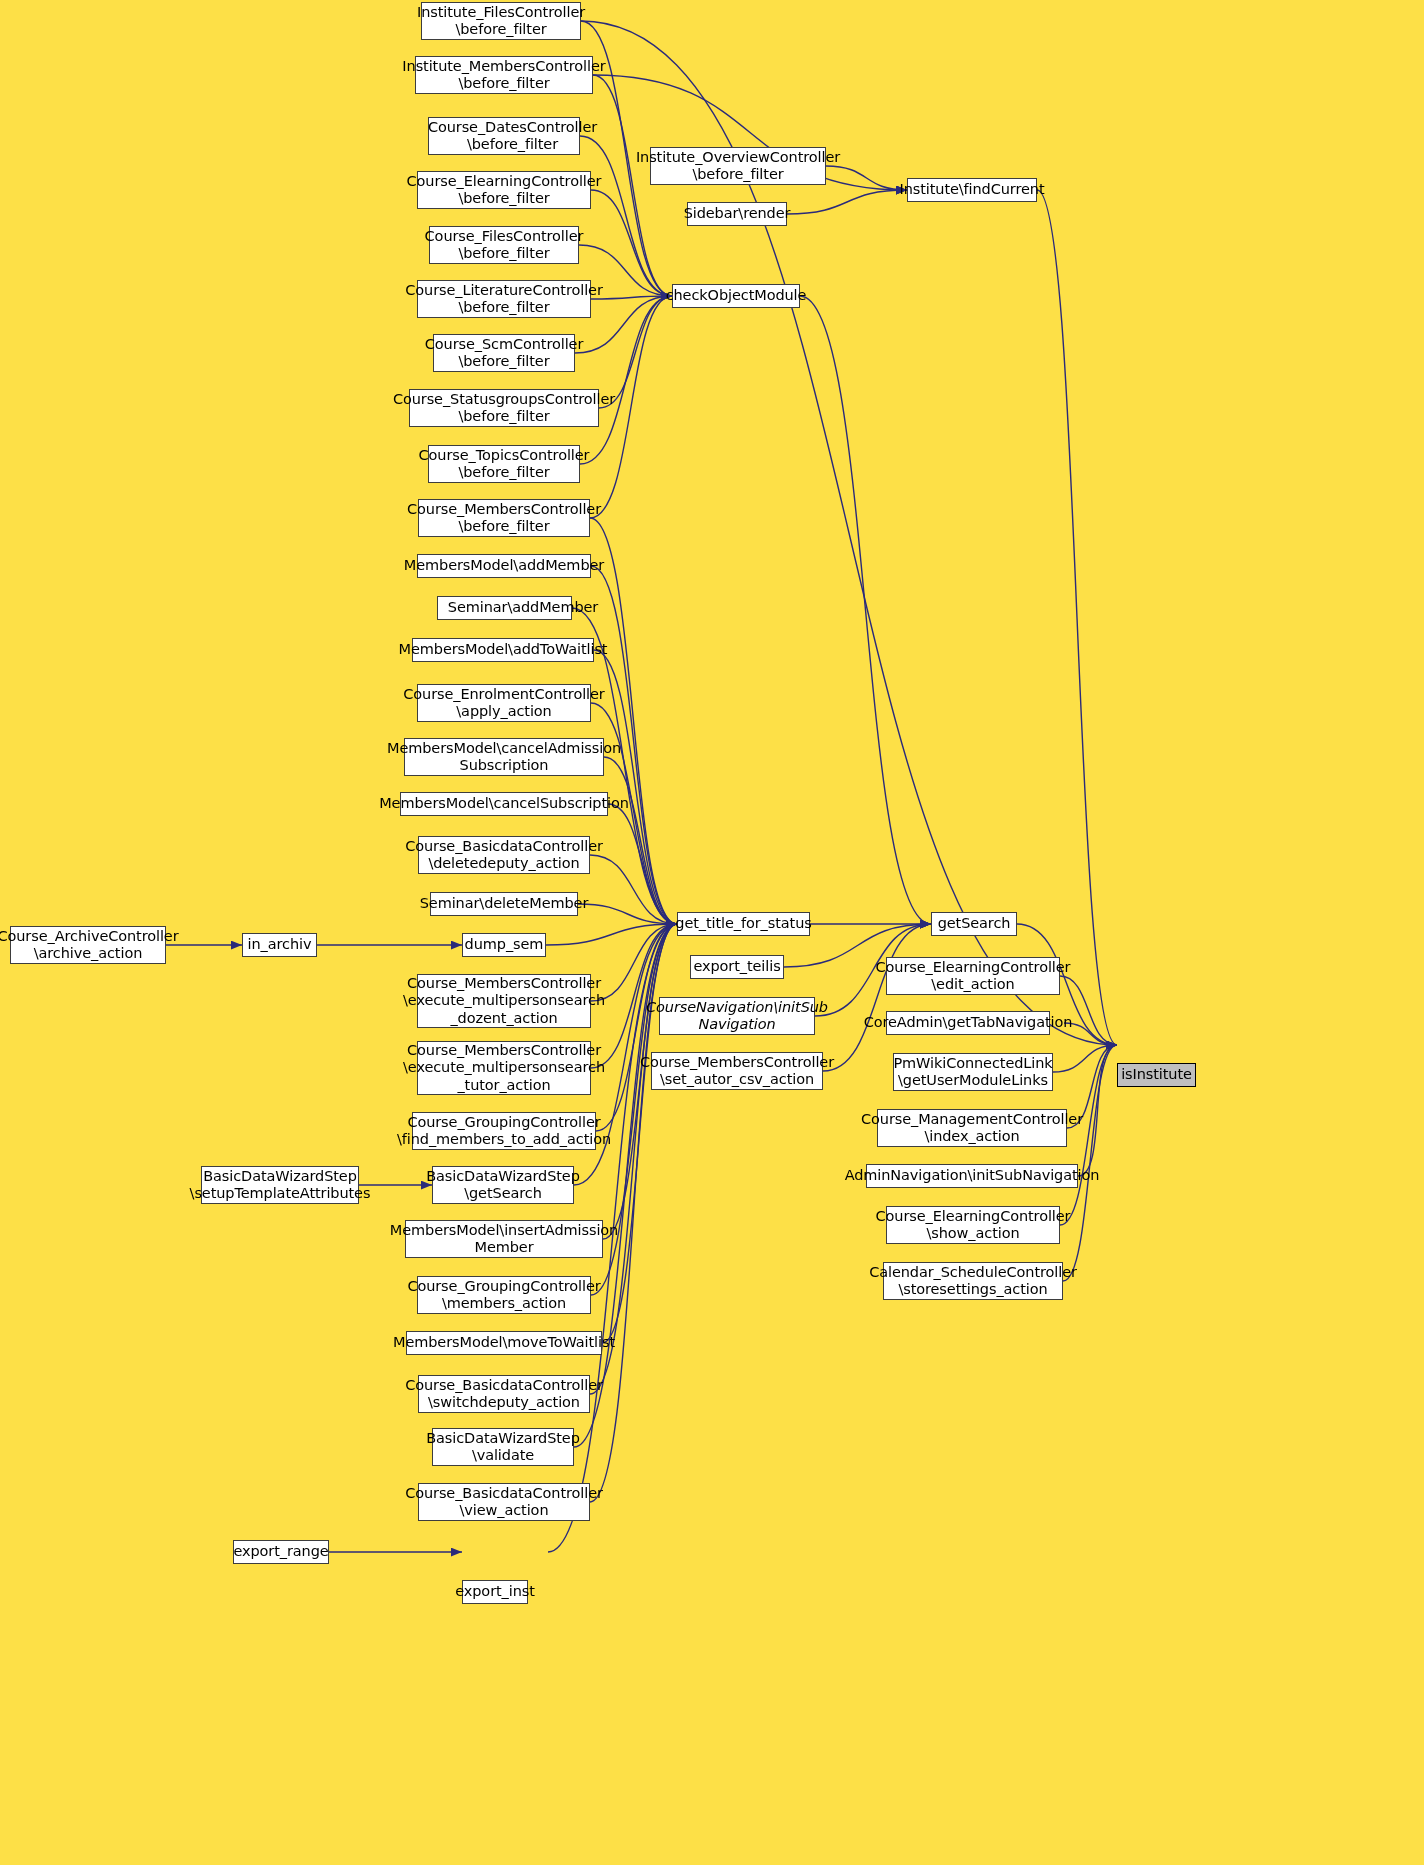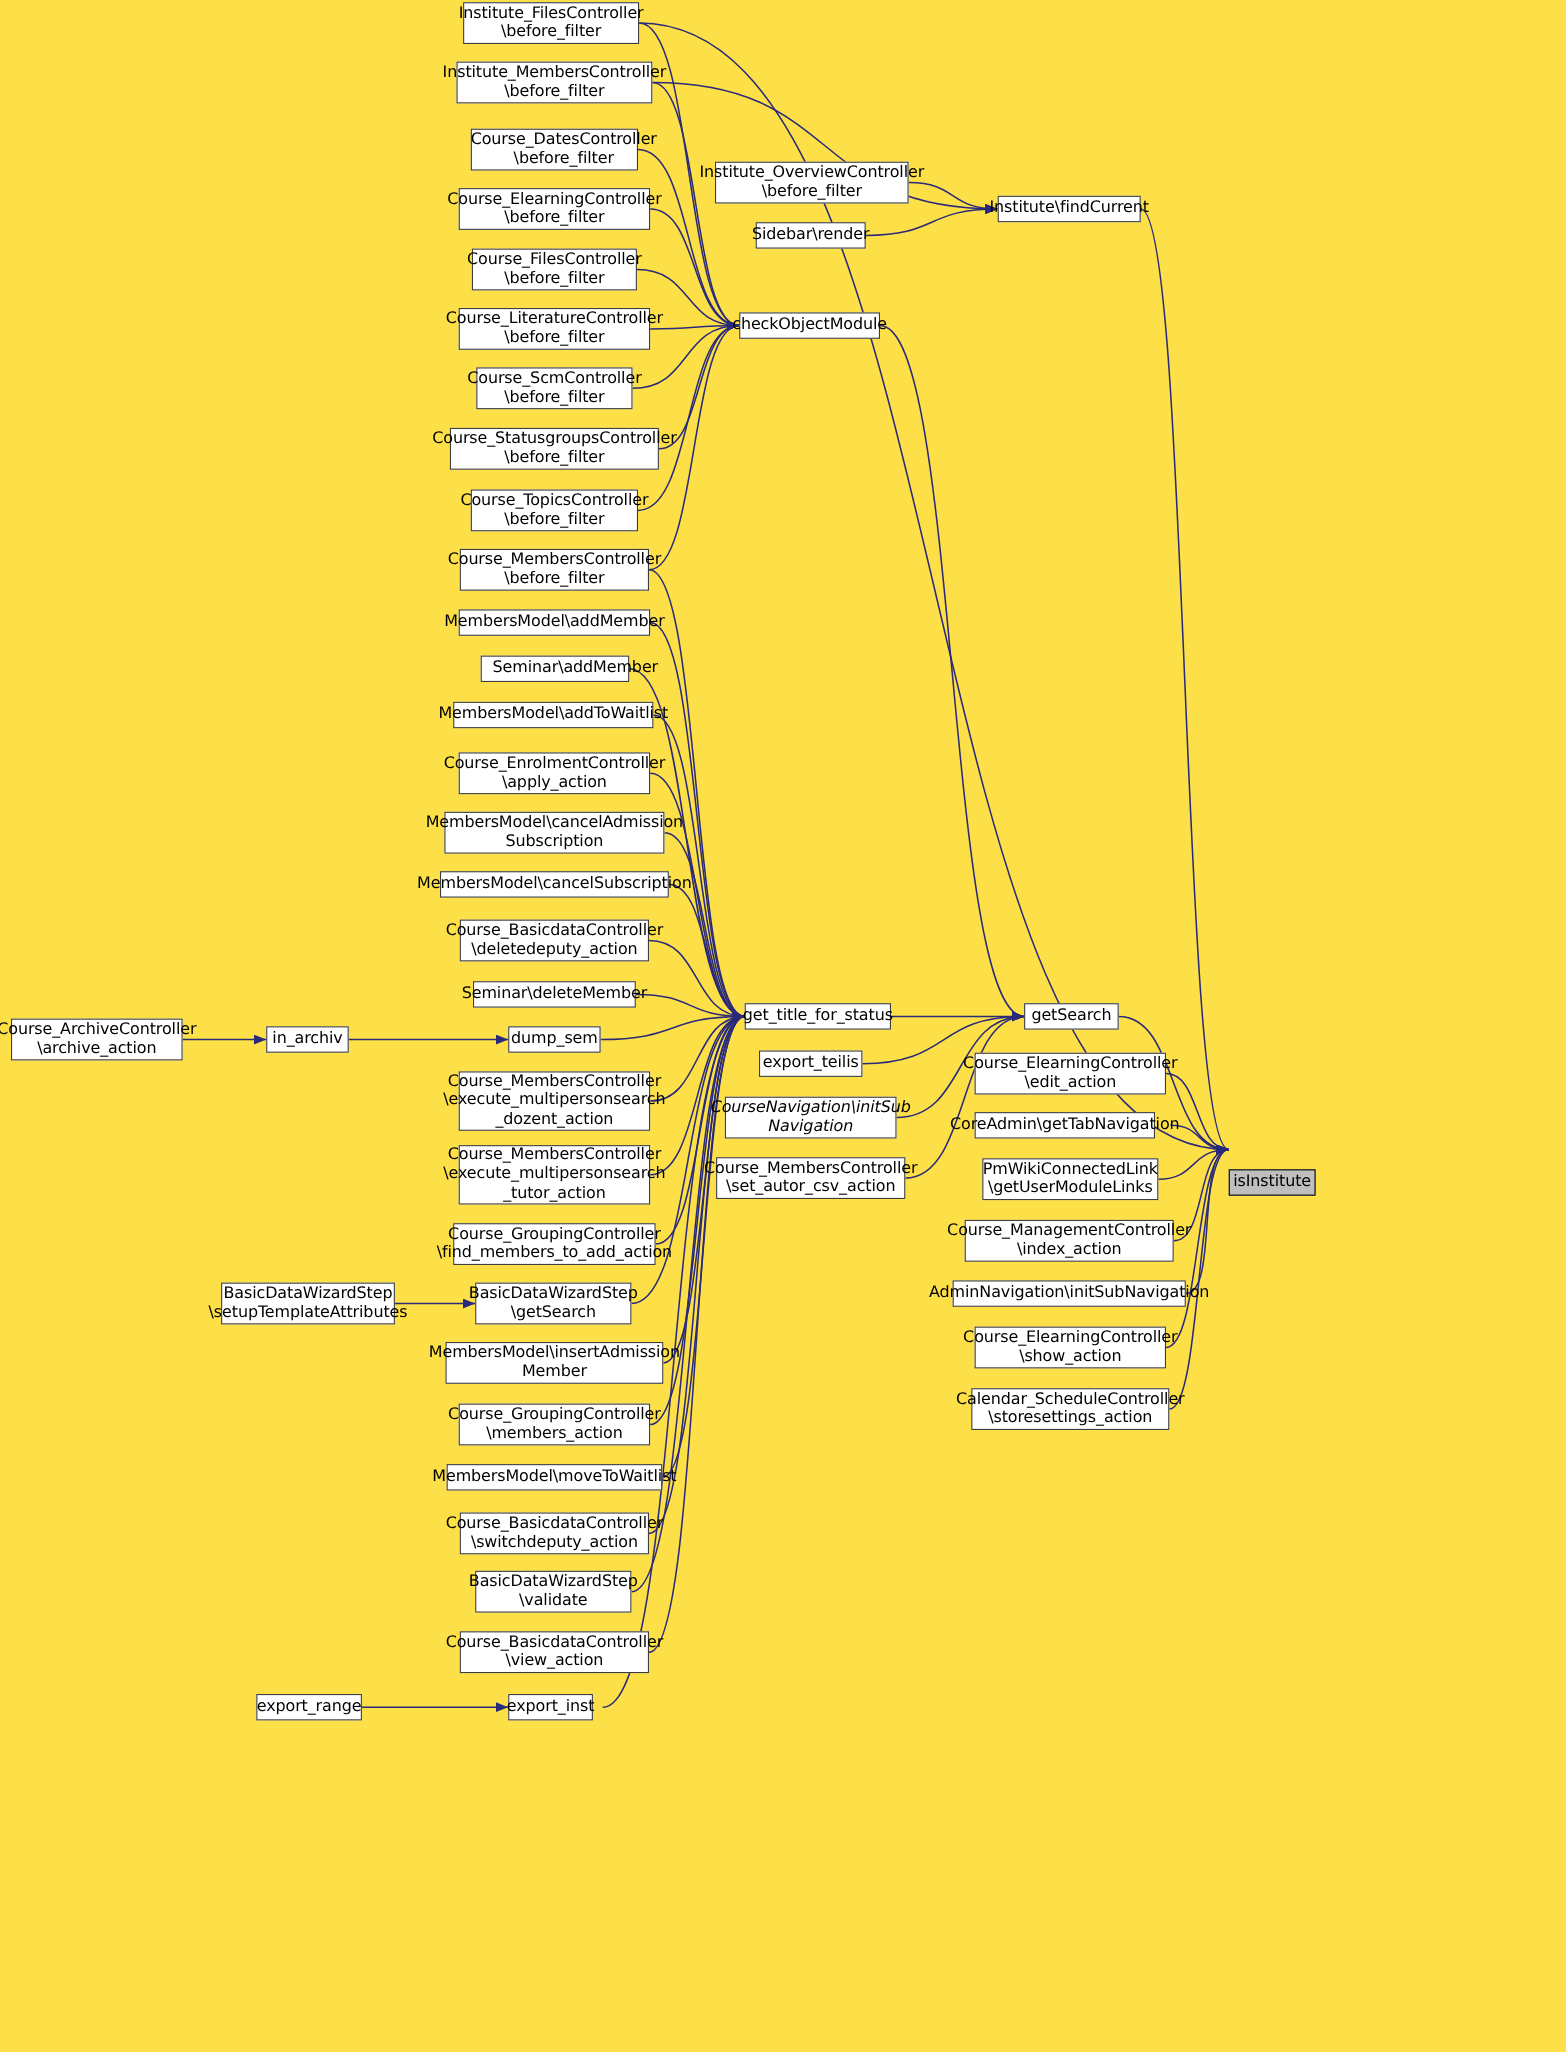--- a/index.html
+++ b/index.html
@@ -146,21 +146,21 @@
       <div class="node" style="left: 417px; top: 1276px; width: 174px; height: 38px;">Course_GroupingController
 \members_action</div>
       <div class="node" style="left: 406px; top: 1331px; width: 196px; height: 24px;">MembersModel\moveToWaitlist</div>
       <div class="node" style="left: 418px; top: 1375px; width: 172px; height: 38px;">Course_BasicdataController
 \switchdeputy_action</div>
       <div class="node" style="left: 432px; top: 1428px; width: 142px; height: 38px;">BasicDataWizardStep
 \validate</div>
       <div class="node" style="left: 418px; top: 1483px; width: 172px; height: 38px;">Course_BasicdataController
 \view_action</div>
       <div class="node" style="left: 233px; top: 1540px; width: 96px; height: 24px;">export_range</div>
-      <div class="node" style="left: 462px; top: 1540px; width: 77px; height: 24px;">export_inst</div>
+      <div class="node" style="left: 462px; top: 1580px; width: 66px; height: 24px;">export_inst</div>
       <div class="node" style="left: 650px; top: 147px; width: 176px; height: 38px;">Institute_OverviewController
 \before_filter</div>
       <div class="node" style="left: 687px; top: 202px; width: 100px; height: 24px;">Sidebar\render</div>
       <div class="node" style="left: 672px; top: 284px; width: 128px; height: 24px;">checkObjectModule</div>
       <div class="node" style="left: 677px; top: 912px; width: 133px; height: 24px;">get_title_for_status</div>
       <div class="node" style="left: 690px; top: 955px; width: 94px; height: 24px;">export_teilis</div>
       <div class="node" style="left: 659px; top: 997px; width: 156px; height: 38px; font-style: italic;">CourseNavigation\initSub
 Navigation</div>
       <div class="node" style="left: 651px; top: 1052px; width: 172px; height: 38px;">Course_MembersController
 \set_autor_csv_action</div>

